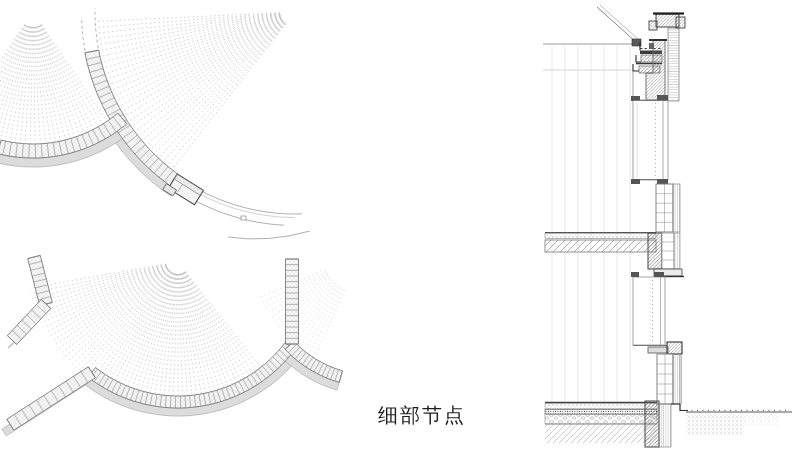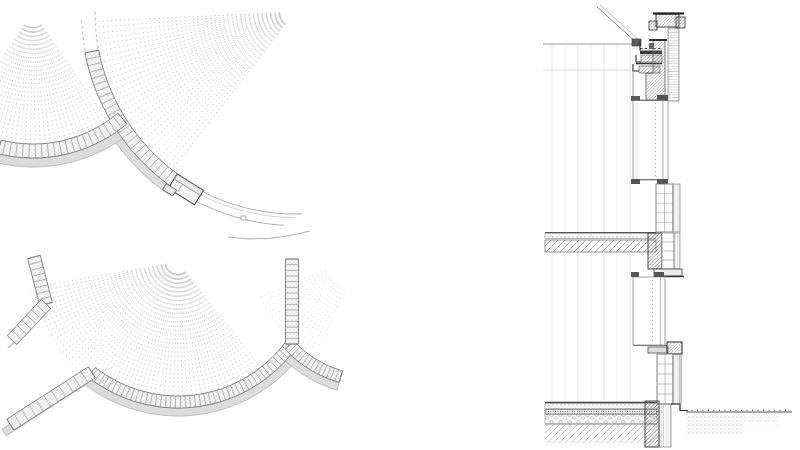--- a/index.html
+++ b/index.html
@@ -566,14 +566,15 @@
 
     <g>
       <line x1="686" y1="412" x2="792" y2="412" stroke="#555555" stroke-width="1"></line>
       <line x1="686" y1="410.3" x2="789" y2="410.3" stroke="#555555" stroke-width="1.3" stroke-dasharray="0.9,4.6"></line>
       <rect x="686" y="414" width="58" height="21" fill="url(#st)" opacity="0.85"></rect>
       <rect x="744" y="414" width="34" height="11" fill="url(#st)" opacity="0.45"></rect>
     </g>
   </g>
 </svg>
 
+<div id="caption">细部节点</div>
 
 </div>
 
 </body></html>

